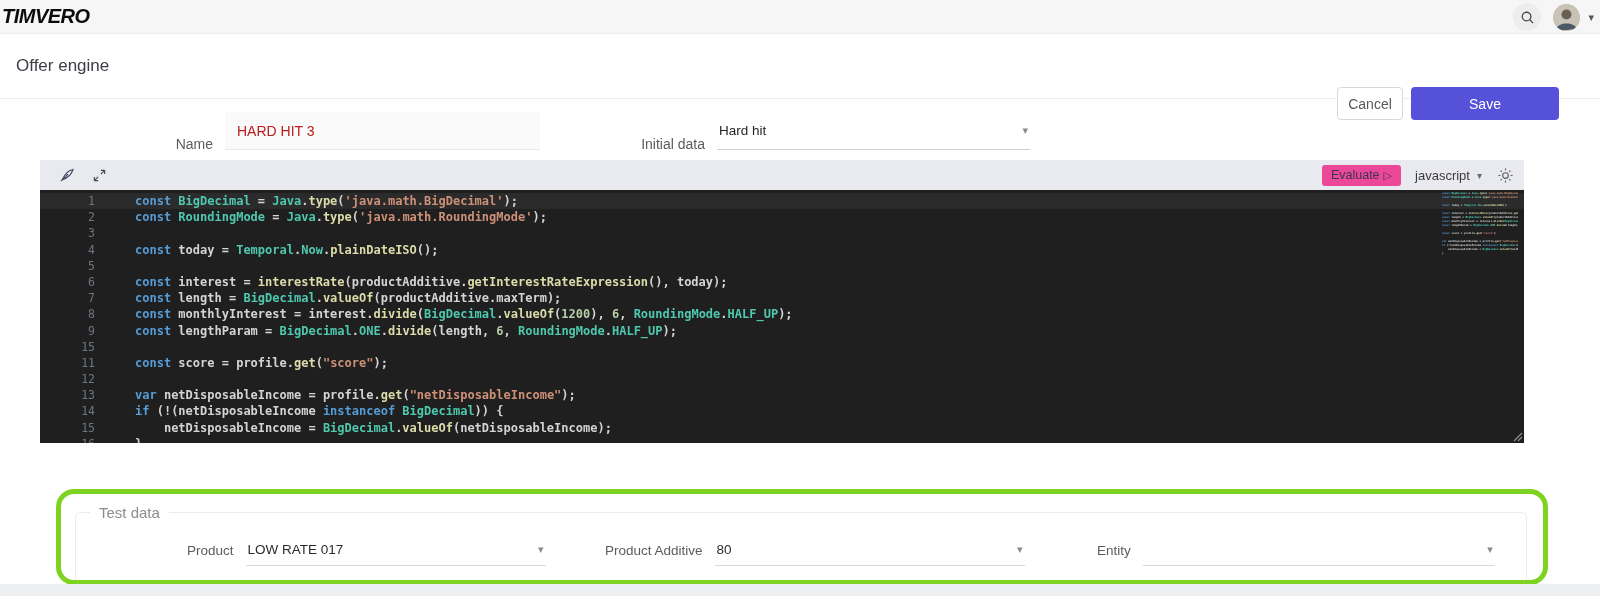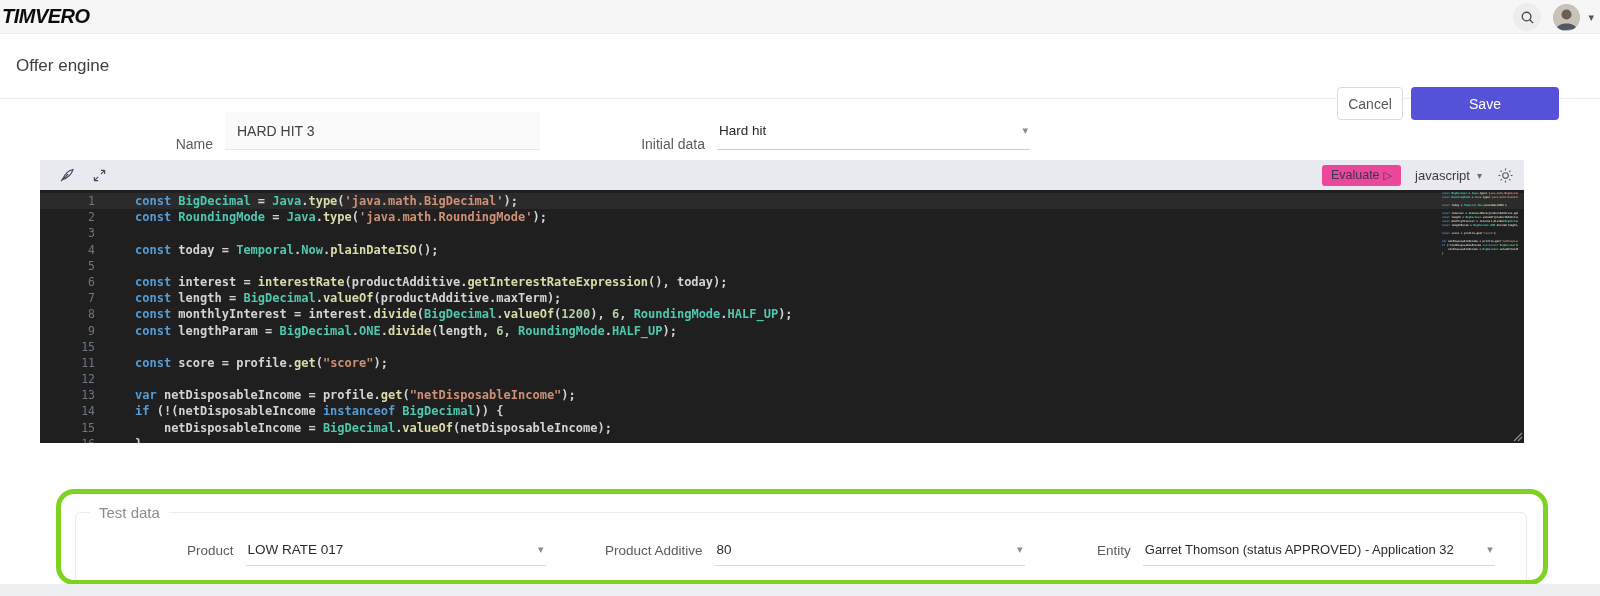--- a/index.html
+++ b/index.html
@@ -32,21 +32,21 @@
   .btn-cancel { left:1337px; width:66px; background:#fff; border:1px solid #d9d9d9;
     color:#595959; }
   .btn-save { left:1411px; width:148px; border:none; color:#fff; }
 
   
   .fgroup { position:absolute; display:flex; align-items:center; height:38px; }
   .fgroup .flabel { font-size:14px; color:#5c5c5c; text-align:right;margin-top:26px; }
   .fg-name { left:150px; top:112px; }
   .fg-name .flabel { width:63px; }
   .name-input { margin-left:12px; width:315px; height:38px; background:#fafafa;
-    border:none; border-bottom:1px solid #e7e7e7; font-size:14px; color:#404040;
+    border:none; border-bottom:1px solid #e7e7e7; font-size:14px; color:#b91c1c;
     padding:0 0 0 12px; display:flex; align-items:center; }
   .fg-initial { left:617px; top:112px; }
   .fg-initial .flabel { width:88px; }
   .select { margin-left:12px; position:relative; height:38px; display:flex;
     align-items:center; border-bottom:1px solid #cfcfcf; font-size:13.5px;
     color:#262626; padding:0 20px 0 2px; cursor:pointer; }
   .select .caret { position:absolute; right:2px; color:#8c8c8c; font-size:11px; }
   .sel-initial { width:313px; }
 
   
@@ -258,20 +258,19 @@
       <div class="tf tf-1">
         <span class="tf-label">Product Additive</span>
         <div class="tf-sel">
           <span>80</span>
           <span class="caret">▾</span>
         </div>
       </div>
       <div class="tf tf-2">
         <span class="tf-label">Entity</span>
         <div class="tf-sel">
-          <span>Garret Thomson (status APPROVED) - Application 32</span>
           <span class="caret">▾</span>
         </div>
       </div>
     </div>
 </div>
 
 <div class="bottom-strip"></div>
 
 </body></html>

